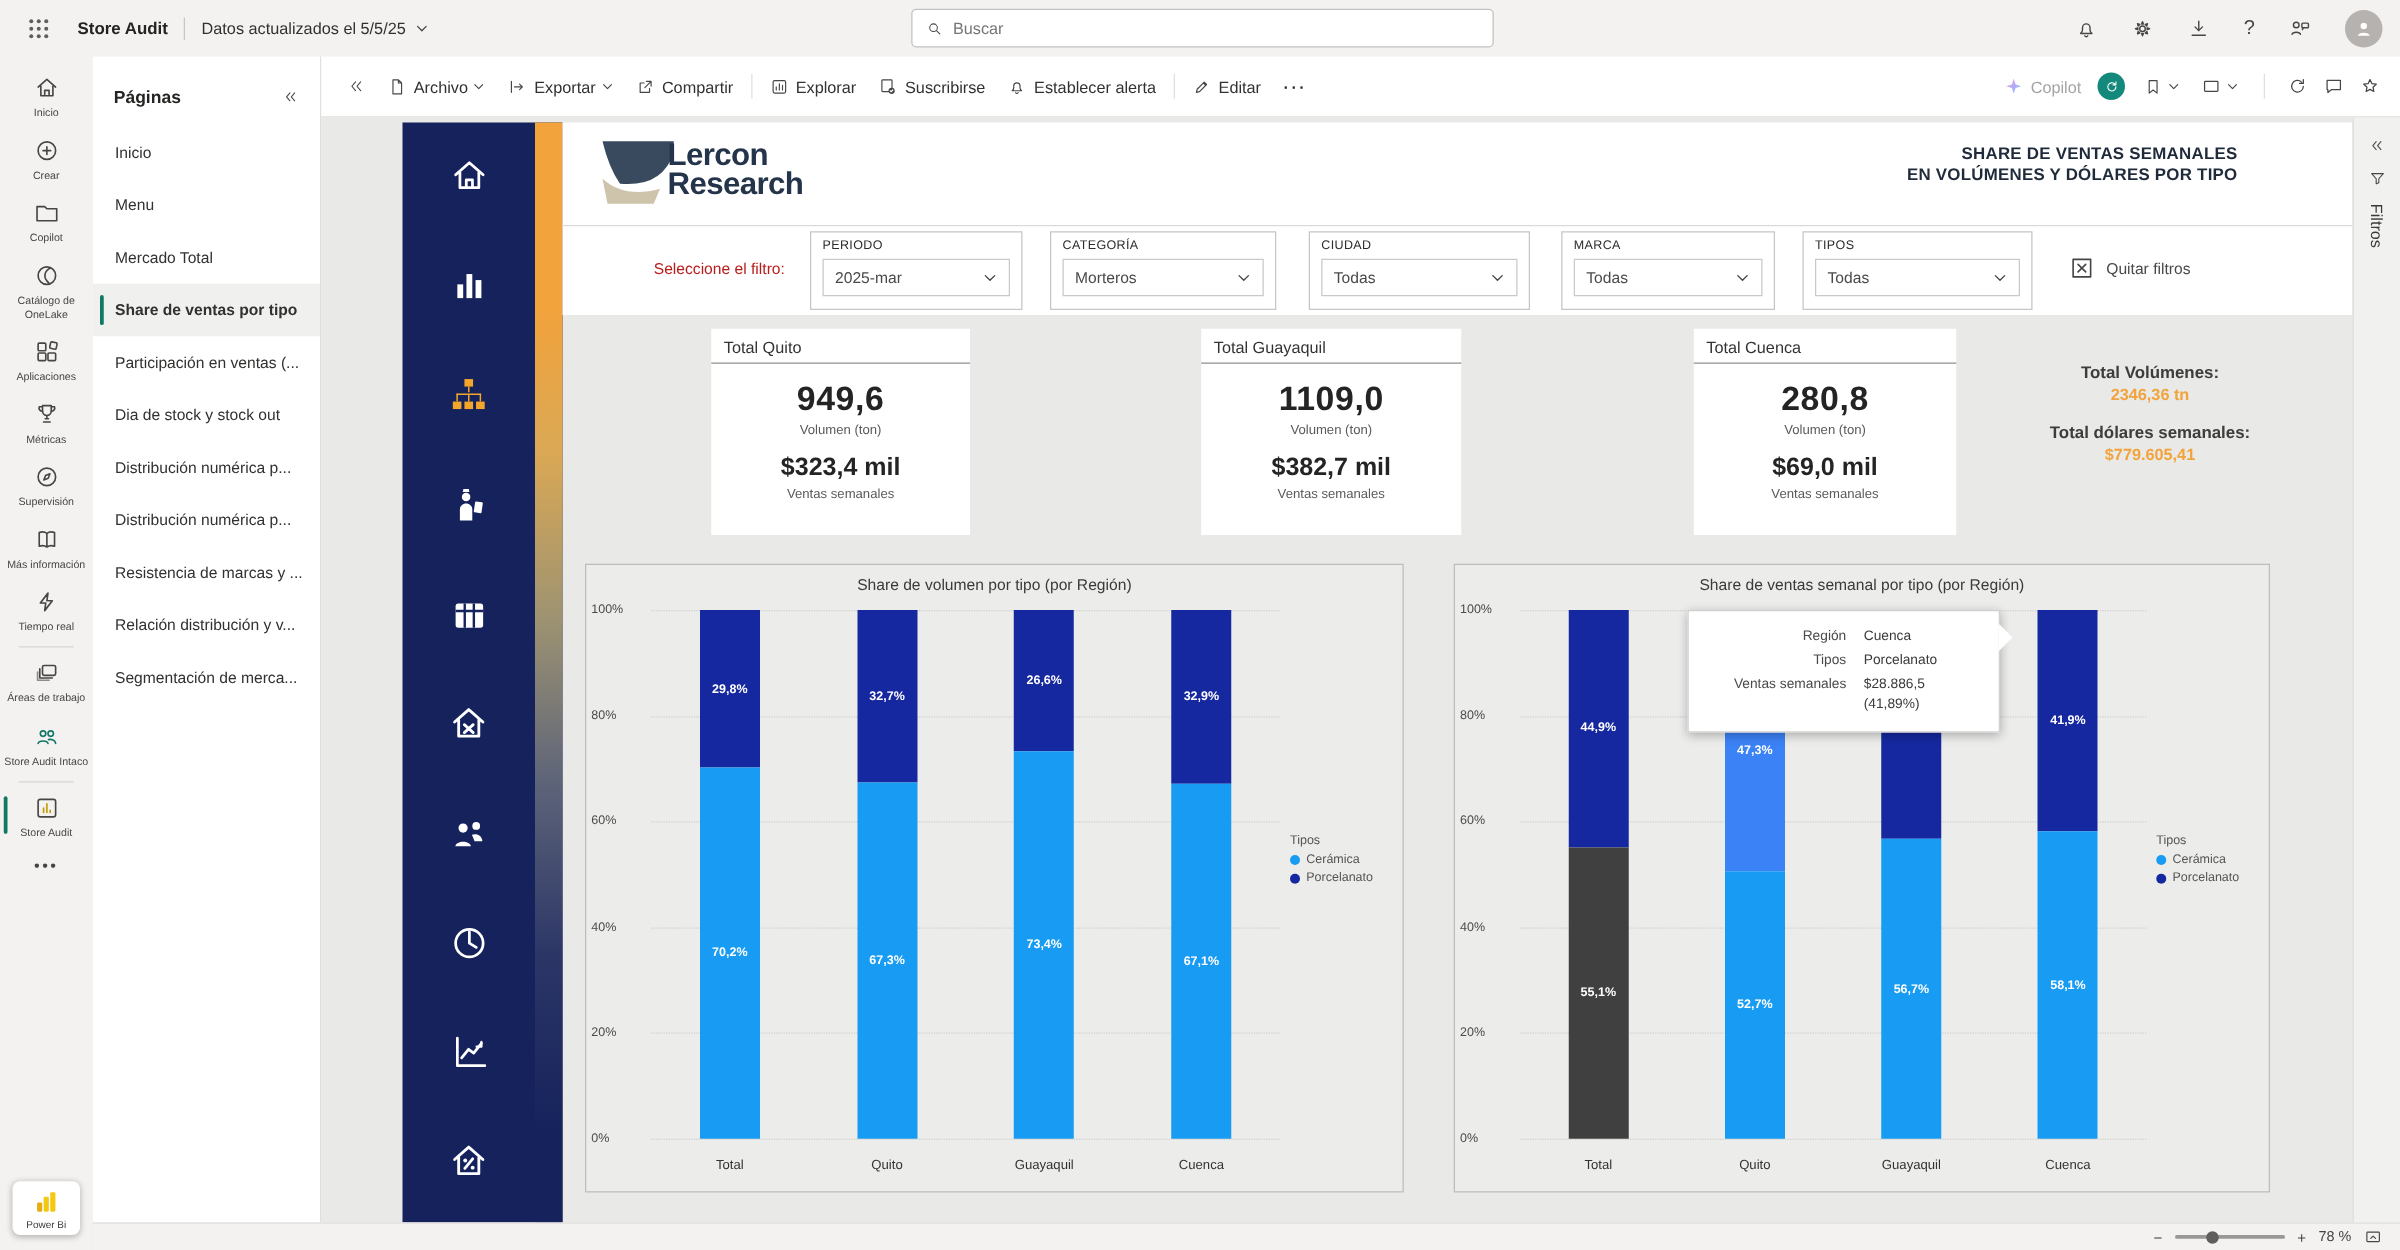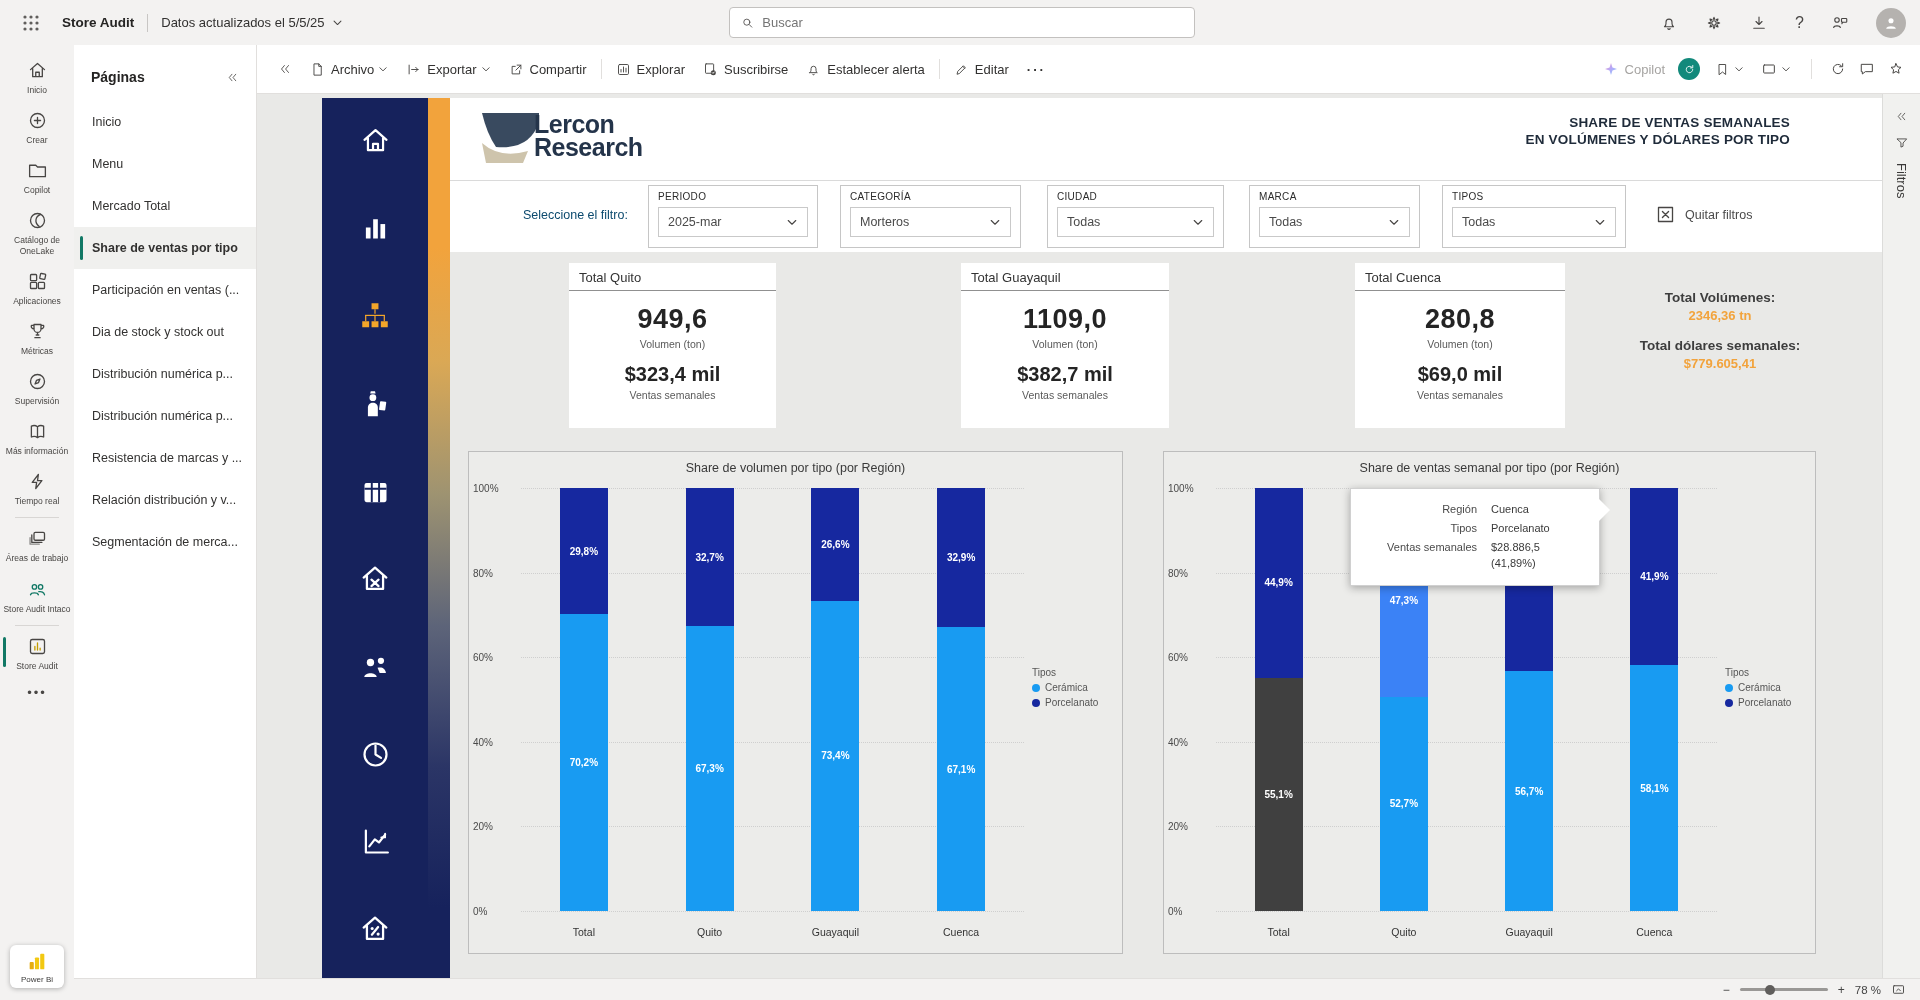--- a/index.html
+++ b/index.html
@@ -56,21 +56,21 @@
 
 
 .rpt-head{position:absolute;left:193px;top:4px;width:1432px;height:82px;background:#fff}
 .brand{position:absolute;left:30px;top:13px;display:flex;align-items:flex-start;cursor:default}
 .brand-text{margin-left:-8px;margin-top:2px}
 .brand-text div{font-size:25px;font-weight:800;color:#24344A;line-height:.92;letter-spacing:-.5px}
 .rpt-title{position:absolute;right:92px;top:17px;text-align:right;font-size:13.5px;font-weight:800;color:#1F2B3A;line-height:1.25;letter-spacing:.2px}
 
 
 .fltrow{position:absolute;left:193px;top:86px;width:1432px;height:72px;background:#fff;border-top:1px solid #dadada}
-.flt-label{position:absolute;left:73px;top:27px;font-size:12.5px;color:#0c4a6e;white-space:nowrap}
+.flt-label{position:absolute;left:73px;top:27px;font-size:12.5px;color:#b91c1c;white-space:nowrap}
 .fbox{position:absolute;top:4px;height:63px;border:1px solid #c6c6c6;background:#fff;padding:5px 9px}
 .fname{font-size:10px;font-weight:400;color:#2b2b2b;letter-spacing:.3px}
 .fsel{margin-top:5px;height:30px;border:1px solid #c9c9c9;display:flex;align-items:center;justify-content:space-between;padding:12px 9px;font-size:12.5px;color:#4a4a4a;cursor:pointer}
 .quitar{position:absolute;left:1205px;top:23px;display:flex;align-items:center;gap:9px;font-size:12.5px;color:#4a4a4a;cursor:pointer}
 
 
 .kpi{position:absolute;background:#fff;height:165px}
 .kpi-h{padding:7px 10px 5px;font-size:13px;color:#333;border-bottom:1px solid #909090}
 .kpi-body{text-align:center;padding-top:13px}
 .kpi-num{font-size:27px;font-weight:600;color:#242424;letter-spacing:.5px}

